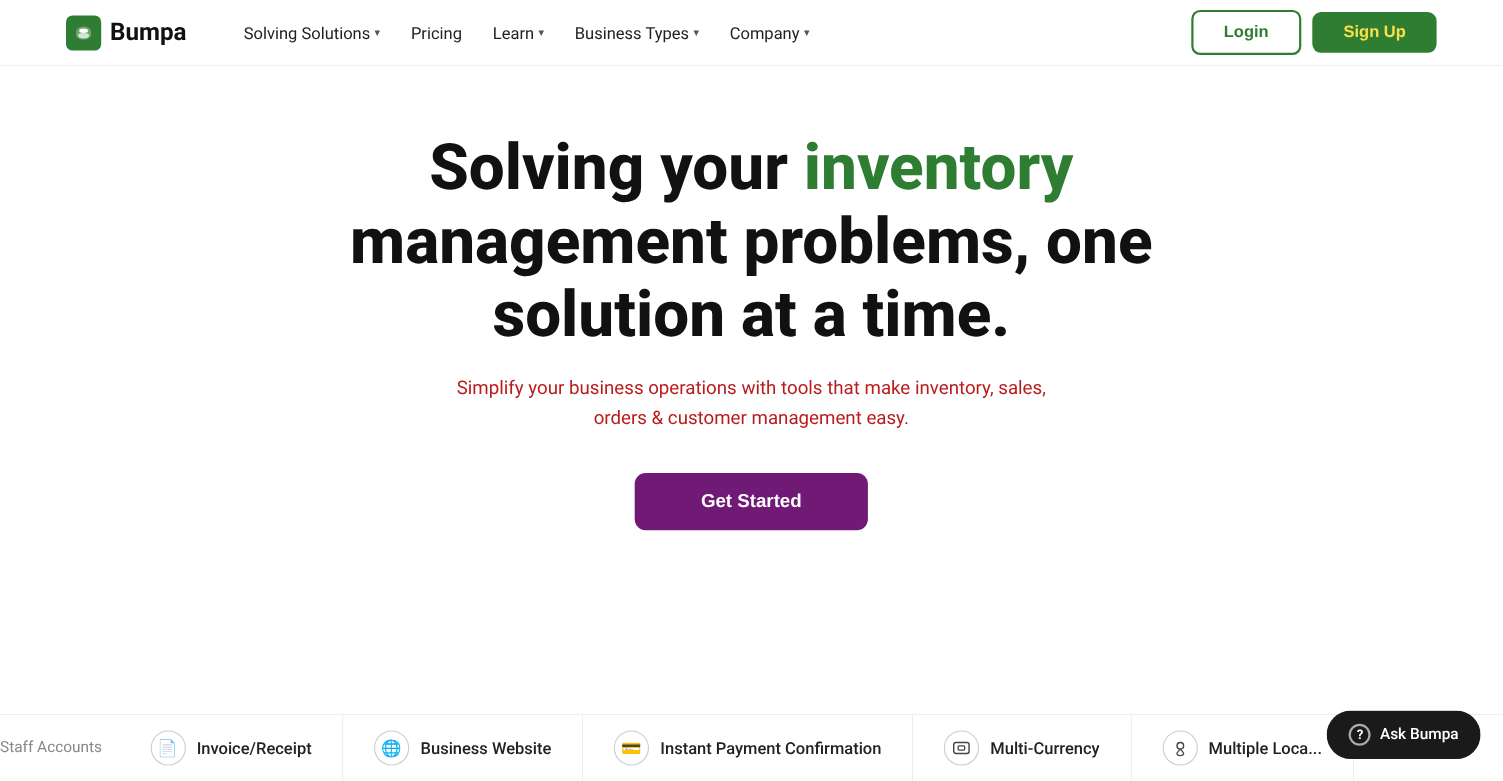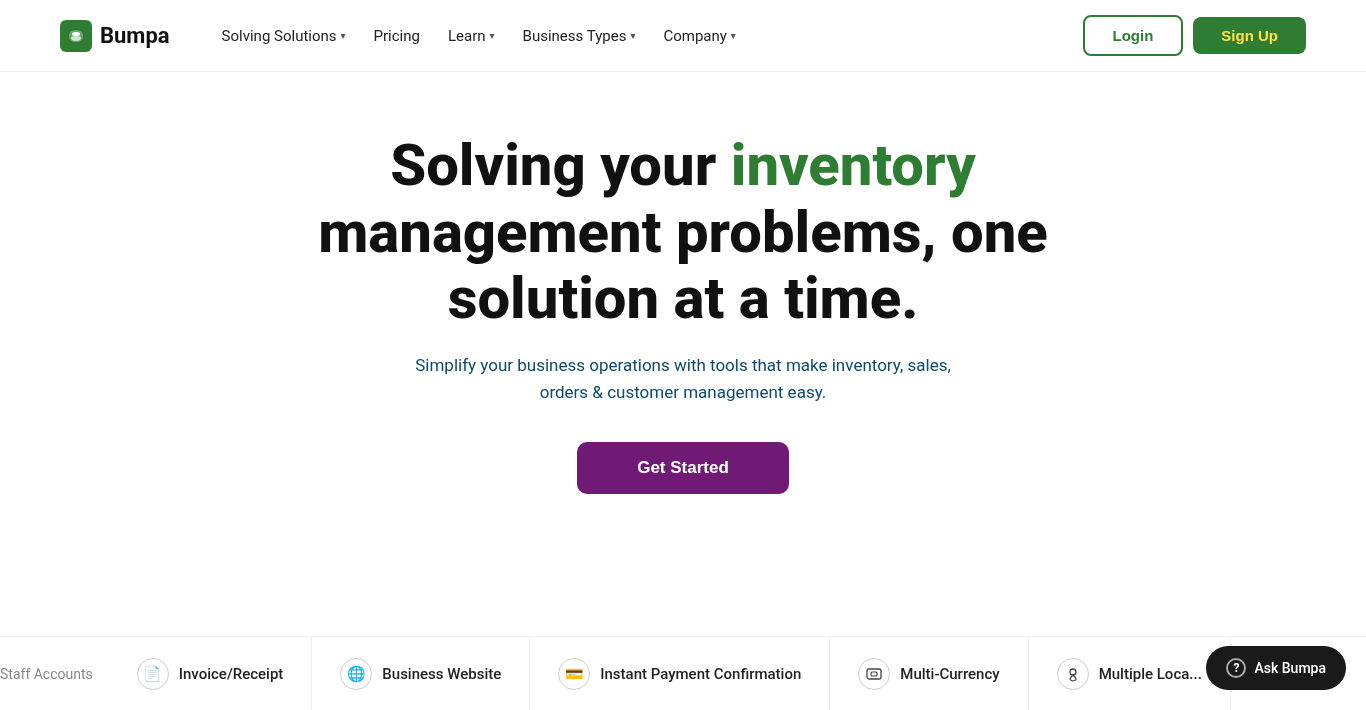--- a/index.html
+++ b/index.html
@@ -3,21 +3,21 @@
   <meta charset="utf-8">
   <style>
     * { margin: 0; padding: 0; box-sizing: border-box; }
     body { font-family: -apple-system, BlinkMacSystemFont, 'Segoe UI', Roboto, sans-serif; background: #fff; width: 1366px; height: 710px; overflow: hidden; }
 
     
     .navbar {
       display: flex;
       align-items: center;
       padding: 0 60px;
-      height: 72px;
+      height: 60px;
       border-bottom: 1px solid #f0f0f0;
       background: #fff;
     }
     .logo-area {
       display: flex;
       align-items: center;
       gap: 8px;
       margin-right: 40px;
       text-decoration: none;
     }
@@ -98,21 +98,21 @@
       color: #111;
       line-height: 1.15;
       max-width: 900px;
       margin-bottom: 20px;
     }
     .hero-title .highlight {
       color: #2e7d32;
     }
     .hero-subtitle {
       font-size: 17px;
-      color: #0c4a6e;
+      color: #b91c1c;
       line-height: 1.6;
       max-width: 560px;
       margin-bottom: 36px;
     }
     .btn-get-started {
       padding: 16px 60px;
       background: #701a75;
       color: #fff;
       border: none;
       border-radius: 10px;
@@ -120,21 +120,21 @@
       font-weight: 600;
       cursor: pointer;
     }
 
     
     .feature-strip {
       position: absolute;
       bottom: 0;
       left: 0;
       right: 0;
-      height: 74px;
+      height: 61px;
       display: flex;
       align-items: center;
       gap: 0;
       overflow: hidden;
       border-top: 1px solid #eee;
       background: #fff;
     }
     .feature-item {
       display: flex;
       align-items: center;

